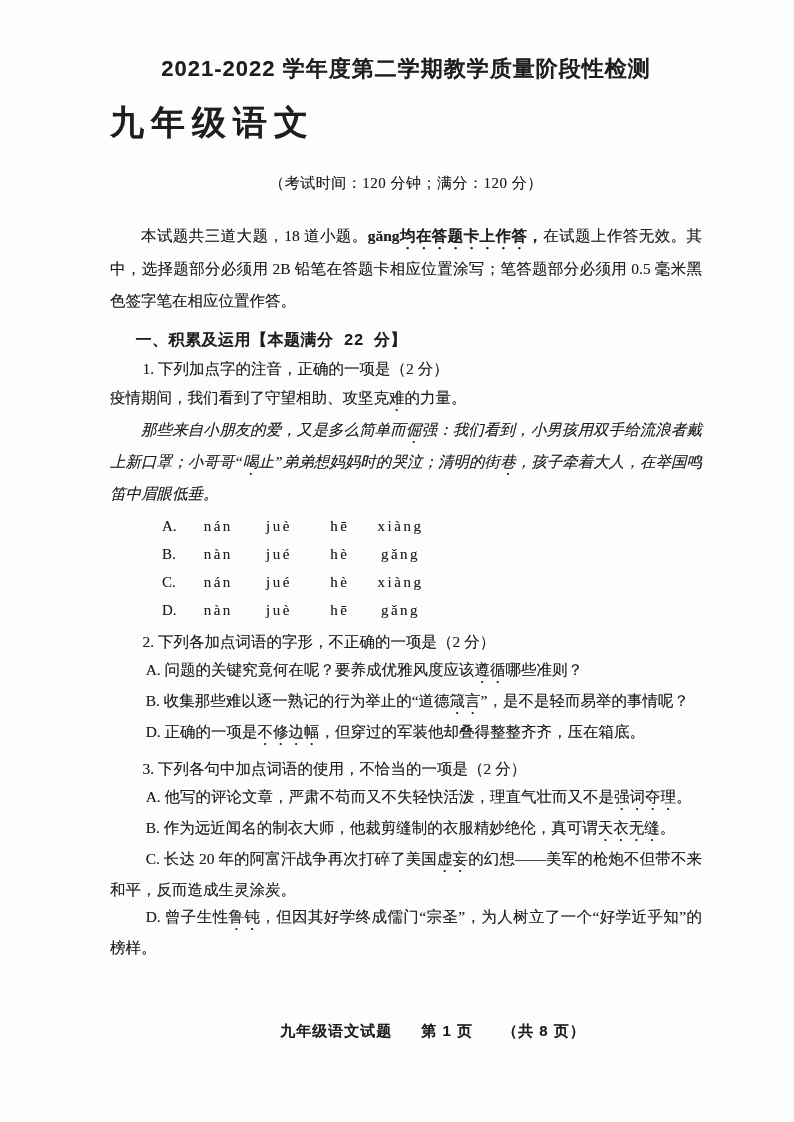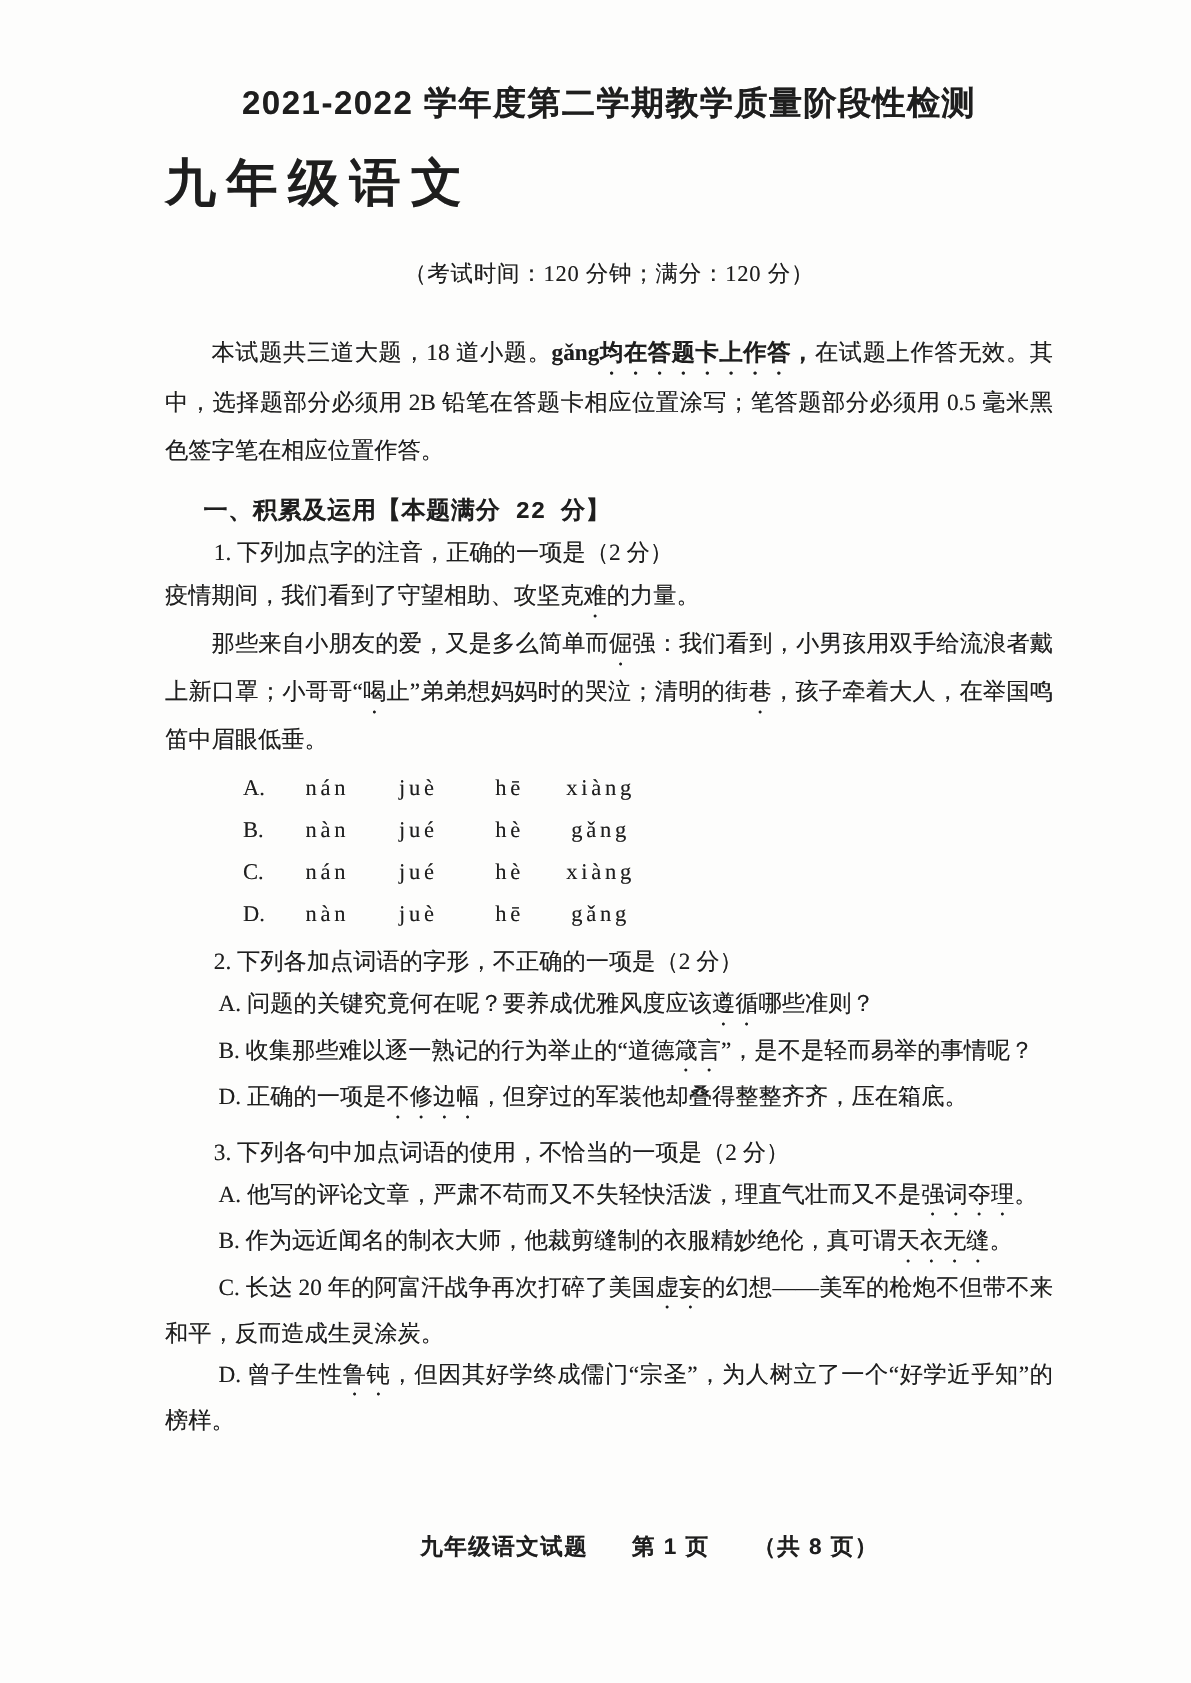--- a/index.html
+++ b/index.html
@@ -69,21 +69,21 @@
     font-size: 15.5px;
     line-height: 28px;
     text-indent: 2.1em;
   }
   .para {
     margin: 0;
     font-size: 15.5px;
     line-height: 29px;
     text-align: justify;
   }
-  .para.indent { text-indent: 2em; }
+  .para.indent { text-indent: 2em; font-style: italic; }
   .pinyin-options { margin: 4px 0 0 0; }
   .pinyin-row {
     margin: 0 0 0 52px;
     font-size: 15px;
     line-height: 28px;
   }
   .opt-label {
     display: inline-block;
     min-width: 24px;
   }

